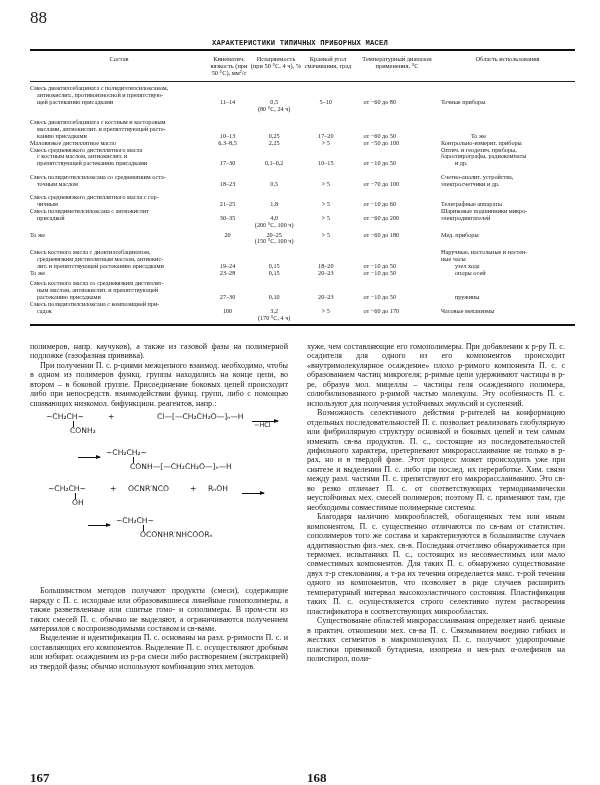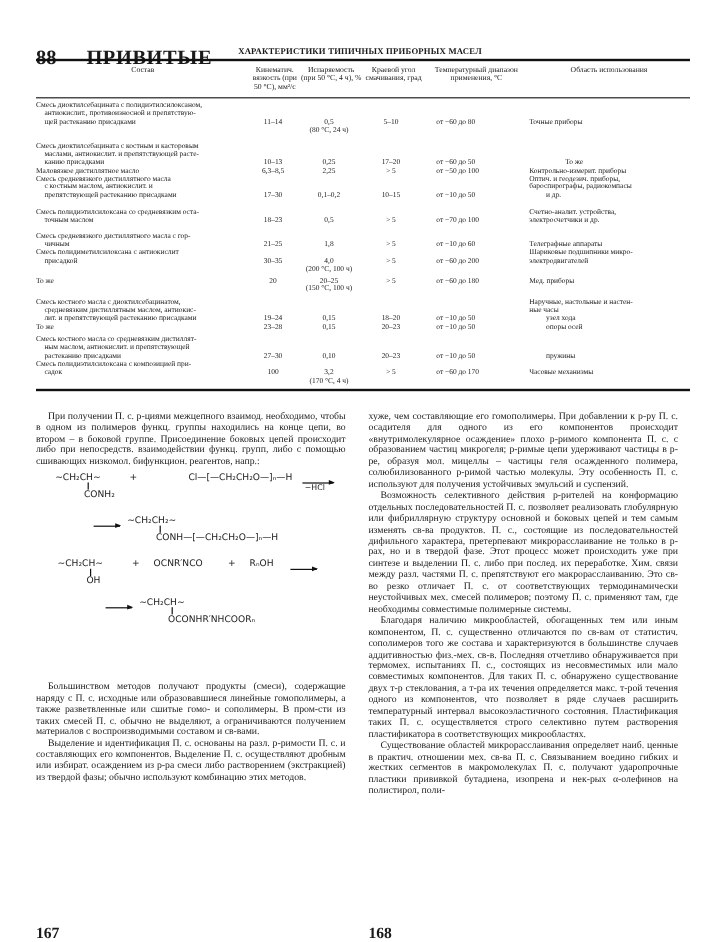--- a/index.html
+++ b/index.html
@@ -1,22 +1,22 @@
 <!DOCTYPE html>
 <html><head>
 <meta charset="utf-8">
 <style>
   html, body { margin:0; padding:0; background:#fff; }
   body { width:600px; height:785px; overflow:hidden; position:relative;
          font-family:"Liberation Serif", "DejaVu Serif", serif; color:#1a1a1a; }
   .header { position:absolute; left:30px; top:8px; height:26px; display:flex; align-items:baseline; }
-  .page-num-top { font-weight:bold; font-size:17px; width:34px;margin-top:30px; }
+  .page-num-top { font-weight:normal; font-size:17px; width:34px; }
   .running-head { font-weight:bold; font-size:17px; letter-spacing:0.5px; margin-left:8px; }
   .table-title { position:absolute; left:0; width:600px; top:39px; text-align:center;
-                 font-size:7.2px; font-weight:bold; letter-spacing:0.2px; }
+                 font-size:7.2px; font-weight:bold; letter-spacing:0.2px;font-family:Liberation Mono, monospace; }
   .tbl { position:absolute; left:30px; top:49px; width:545px; }
   .rule-thick { height:1.5px; background:#111; }
   .rule-thin { height:0.8px; background:#222; }
   .thead { display:flex; font-size:6.4px; line-height:7px; text-align:center; padding:4px 0 3px 0; height:30px; box-sizing:border-box; }
   .col-c { width:178px; }
   .col-v { width:42px; }
   .col-e { width:52px; }
   .col-a { width:52px; }
   .col-t { width:86px; }
   .col-u { width:135px; }
@@ -38,21 +38,20 @@
   .arrow { display:inline-block; width:22px; height:1px; background:#111; position:relative; vertical-align:middle; }
   .arrow:after { content:""; position:absolute; right:-1px; top:-2px; border-left:5px solid #111; border-top:2.5px solid transparent; border-bottom:2.5px solid transparent; }
   .vbar { width:1px; height:6px; background:#111; }
   .page-foot { position:absolute; top:770px; font-weight:bold; font-size:13px; }
 </style>
 </head>
 <body>
 
 <div class="header">
   <span class="page-num-top">88</span>
-  <span class="running-head">ПРИВИТЫЕ</span>
 </div>
 
 <div class="table-title">ХАРАКТЕРИСТИКИ ТИПИЧНЫХ ПРИБОРНЫХ МАСЕЛ</div>
 
 <div class="tbl">
   <div class="rule-thick"></div>
   <div class="thead">
     <div class="col-c">Состав</div>
     <div class="col-v">Кинематич. вязкость (при 50 °С), мм²/с</div>
     <div class="col-e">Испаряемость (при 50 °С, 4 ч), %</div>
@@ -253,20 +252,21 @@
         <div class="col-t" style="margin-top: 6.9px;">от −60 до 170</div>
         <div class="col-u" style="margin-top: 6.9px;">
           <span style="display: block;">Часовые механизмы</span>
         </div>
       </div>
     </div>
   <div class="rule-thick" style="margin-top:3px"></div>
 </div>
 
 <div class="colwrap left-col">
+  <p>полимеров, напр. каучуков), а также из газовой фазы на полимерной подложке (газофазная прививка).</p>
   <p class="ind">При получении П. с. р-циями межцепного взаимод. необходимо, чтобы в одном из полимеров функц. группы находились на конце цепи, во втором – в боковой группе. Присоединение боковых цепей происходит либо при непосредств. взаимодействии функц. групп, либо с помощью сшивающих низкомол. бифункцион. реагентов, напр.:</p>
 
   <div class="chem">
     <div style="left:16px; top:4px;">~CH₂CH~</div>
     <div style="left:43px; top:13px;" class="vbar"></div>
     <div style="left:40px; top:18px;">CONH₂</div>
     <div style="left:78px; top:4px;">+</div>
     <div style="left:96px; top:4px;padding-left:31px;">Cl—[—CH₂CH₂O—]ₙ—H</div>
     <div style="left:222px; top:8px;"><span class="arrow" style="width:26px"></span></div>
     <div style="left:224px; top:13px; font-size:6.5px;">−HCl</div>

